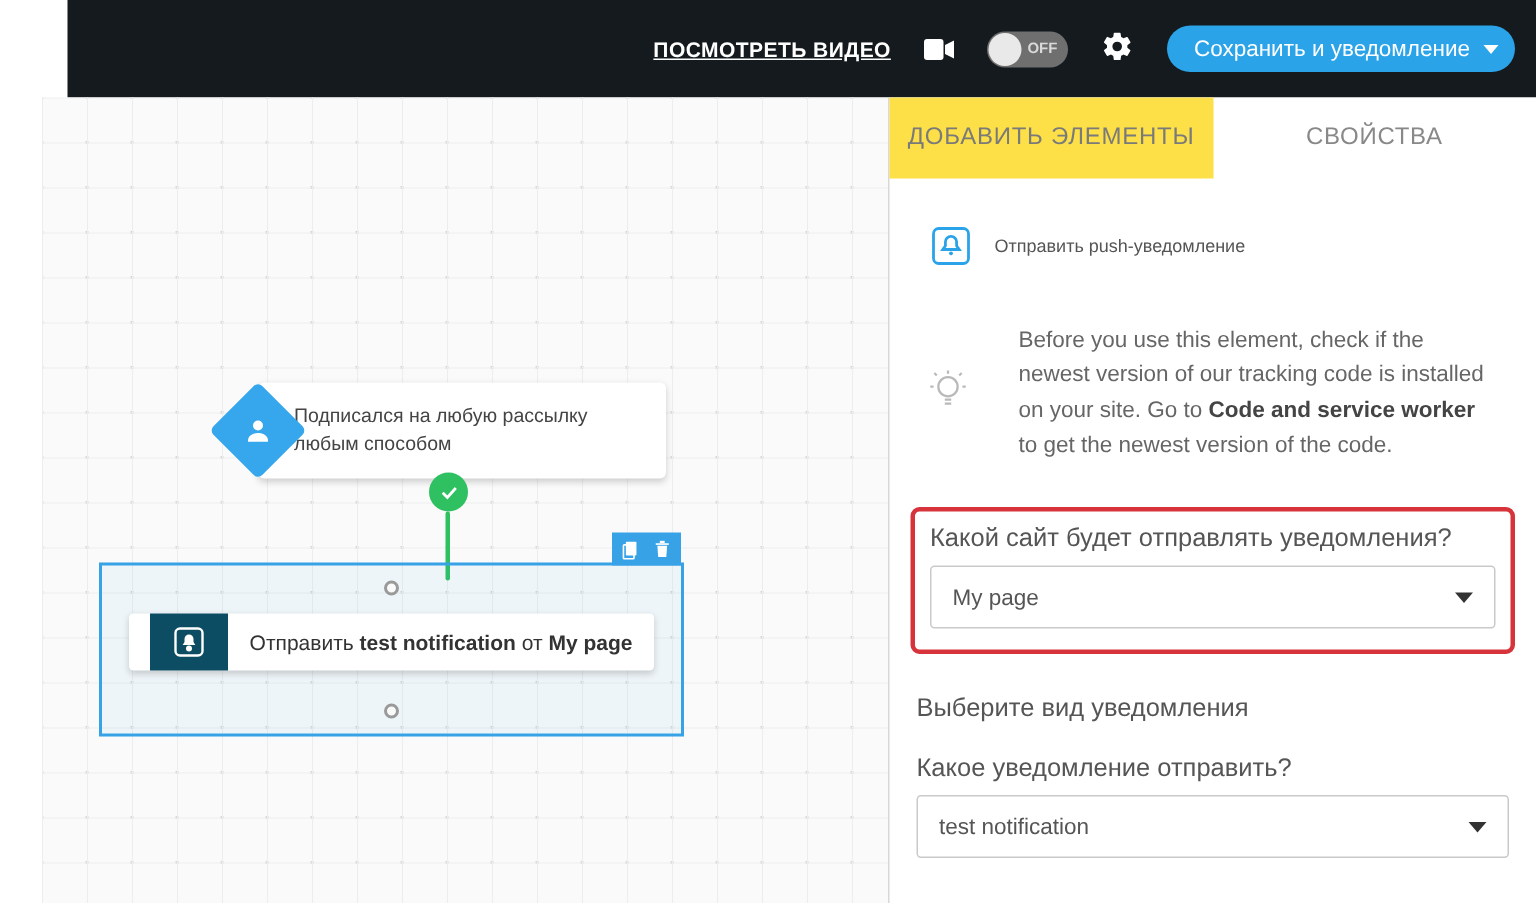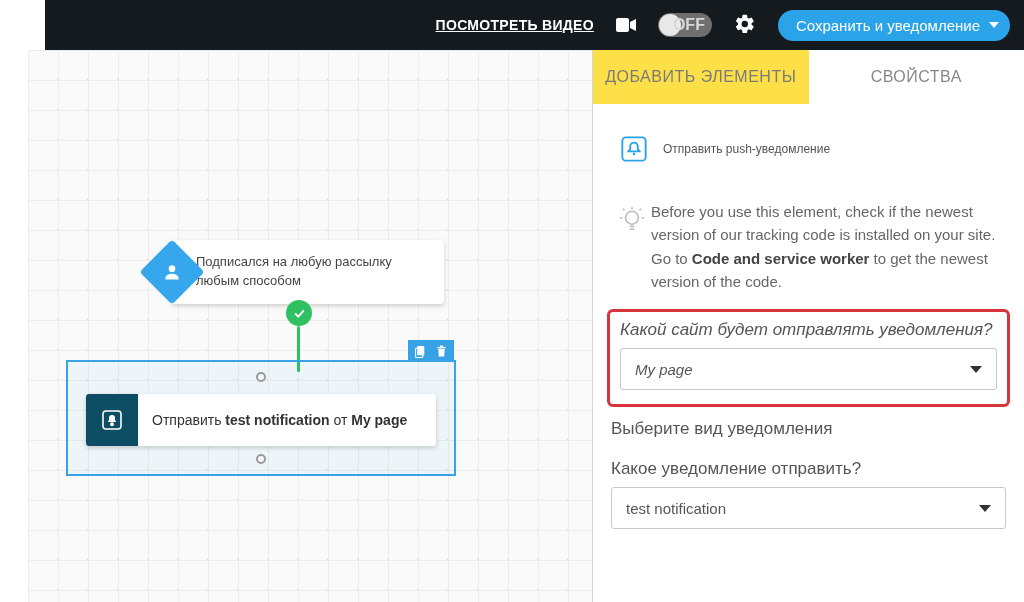--- a/index.html
+++ b/index.html
@@ -1,21 +1,21 @@
 <!DOCTYPE html>
 <html><head>
 <meta charset="utf-8">
 <style>
   * { box-sizing: border-box; margin: 0; padding: 0; }
   html, body { width: 1024px; height: 602px; font-family: Arial, Helvetica, sans-serif; overflow: hidden; }
   body { display: flex; flex-direction: column; }
 
   
   .topbar {
-    height: 50px;
+    height: 65px;
     background: #151a1e;
     display: flex;
     align-items: center;
     justify-content: flex-end;
     padding: 0 14px;
     gap: 22px;
     color: #fff;
     font-size: 14px;
     margin-left: 45px;
   }
@@ -30,21 +30,21 @@
   .toggle {
     width: 54px; height: 24px; background: #6f6f6f;
     border-radius: 12px; position: relative; cursor: pointer;
     display: flex; align-items: center;
   }
   .toggle .knob {
     width: 22px; height: 22px; border-radius: 50%;
     background: #e9e9e9; position: absolute; left: 1px; top: 1px;
   }
   .toggle .off-text {
-    position: absolute; right: 7px; font-size: 16px; font-weight: bold; color: #d9d9d9;
+    position: absolute; right: 7px; font-size: 10px; font-weight: bold; color: #d9d9d9;
   }
   .gear-icon { color: #fff; cursor: pointer; }
   .publish-btn {
     background: #2aa3e8; color: #fff; border: none;
     border-radius: 16px; padding: 7px 30px 7px 18px;
     font-size: 15px; cursor: pointer; position: relative;
   }
   .publish-btn::after {
     content: ""; position: absolute; right: 11px; top: 50%;
     width: 0; height: 0; border-left: 5px solid transparent;
@@ -112,23 +112,23 @@
   .dot-top, .dot-bot {
     position: absolute; width: 10px; height: 10px;
     border: 2px solid #9a9a9a; background: #fafafa;
     border-radius: 50%; left: 50%; transform: translateX(-50%);
   }
   .dot-top { top: 10px; }
   .dot-bot { bottom: 10px; }
 
   .node2-card {
     position: absolute; left: 18px; right: 18px; top: 32px;
-    height: 52px; background: #fff; border-radius: 3px;
+    height: 38px; background: #fff; border-radius: 3px;
     box-shadow: 0 2px 5px rgba(0,0,0,0.18);
-    display: flex; align-items: center; overflow: hidden;
+    display: flex; align-items: center; overflow: hidden; justify-content: center;
   }
   .node2-icon {
     width: 52px; height: 52px; background: #0d4d63;
     display: flex; align-items: center; justify-content: center;
     flex-shrink: 0;
   }
   .node2-text { padding-left: 14px; font-size: 14px; color: #333; }
   .node2-text b { font-weight: bold; }
 
   
@@ -150,32 +150,32 @@
     display: flex; align-items: center; gap: 14px;
     padding: 30px 26px 12px 26px;
   }
   .panel-header .icon-box {
     width: 30px; height: 30px; display: flex;
     align-items: center; justify-content: center;
   }
   .panel-header .title { font-size: 12px; color: #555; }
 
   .info-box {
-    display: flex; gap: 4px; padding: 24px 26px 10px 26px;
-    font-size: 15px; color: #666; line-height: 1.55;
+    display: flex; gap: 32px; padding: 24px 26px 10px 26px;
+    font-size: 15px; color: #666; line-height: 1.55; align-items: center;
   }
   .info-box .bulb {
     width: 28px; flex-shrink: 0; margin-top: 6px;
   }
   .info-box b { color: #444; font-weight: bold; }
 
   .field-group { padding: 6px 18px 6px 18px; }
   .field-group.highlight {
     border: 3px solid #d6343a; border-radius: 6px;
-    margin: 6px 14px; padding: 8px 10px 14px 10px; font-style: italic;
+    margin: 20px 14px; padding: 8px 10px 14px 10px;
   }
   .field-label { font-size: 17px; color: #555; margin-bottom: 8px; }
   .select {
     border: 1px solid #c9c9c9; border-radius: 3px;
     height: 42px; display: flex; align-items: center;
     justify-content: space-between; padding: 0 14px;
     font-size: 15px; color: #555; cursor: pointer;
     background: #fff;
   }
   .select .caret {

